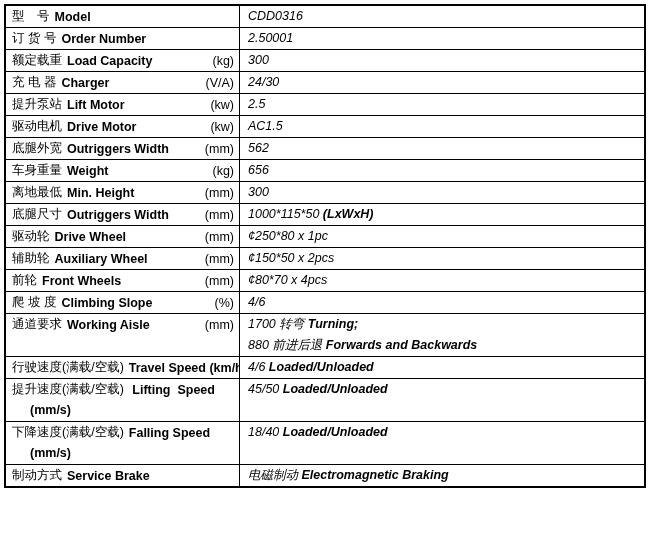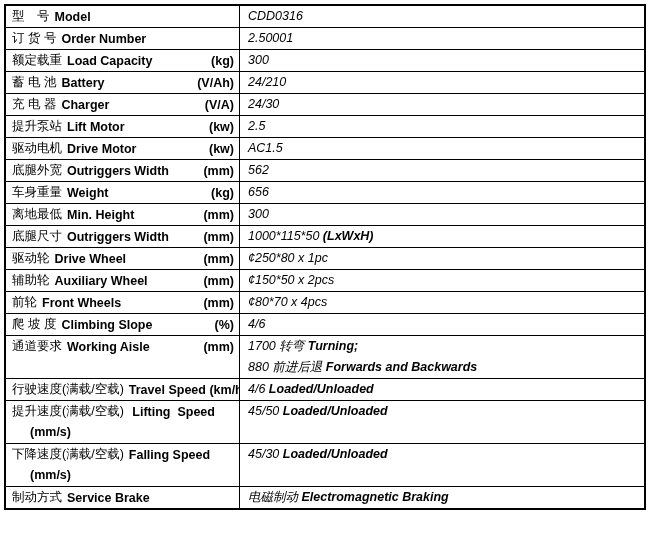--- a/index.html
+++ b/index.html
@@ -45,21 +45,21 @@
     font-size: 12.5px;
     white-space: pre;
   }
   .zh { white-space: pre; }
   .en {
     font-weight: bold;
     margin-left: 5px;
     white-space: pre;
   }
   .unit {
-    font-weight: bold;
+    font-weight: normal;
     margin-left: auto;
     padding-right: 5px;
     white-space: pre;
   }
   .l2 {
     font-weight: bold;
     padding-left: 24px;
     line-height: 21px;
     font-size: 12.5px;
     white-space: pre;
@@ -118,34 +118,20 @@
       </div>
 
     </td>
     <td class="vc">
       <div class="vl"><span class="vr">300</span><span class="vb"></span></div>
 
     </td>
   </tr>
 
 
-  <tr>
-    <td class="lc">
-      <div class="l1">
-        <span class="zh">蓄 电 池</span>
-        <span class="en">Battery</span>
-        <span class="unit">(V/Ah)</span>
-      </div>
-
-    </td>
-    <td class="vc">
-      <div class="vl"><span class="vr">24/210</span><span class="vb"></span></div>
-
-    </td>
-  </tr>
 
   <tr>
     <td class="lc">
       <div class="l1">
         <span class="zh">充 电 器</span>
         <span class="en">Charger</span>
         <span class="unit">(V/A)</span>
       </div>
 
     </td>
@@ -354,21 +340,21 @@
   <tr class="tall">
     <td class="lc">
       <div class="l1">
         <span class="zh">下降速度(满载/空载)</span>
         <span class="en">Falling Speed</span>
         <span class="unit"></span>
       </div>
       <div class="l2">(mm/s)</div>
     </td>
     <td class="vc">
-      <div class="vl"><span class="vr">45/30 </span><span class="vb">Loaded/Unloaded</span></div>
+      <div class="vl"><span class="vr">18/40 </span><span class="vb">Loaded/Unloaded</span></div>
 
     </td>
   </tr>
 
   <tr>
     <td class="lc">
       <div class="l1">
         <span class="zh">制动方式</span>
         <span class="en">Service Brake</span>
         <span class="unit"></span>

